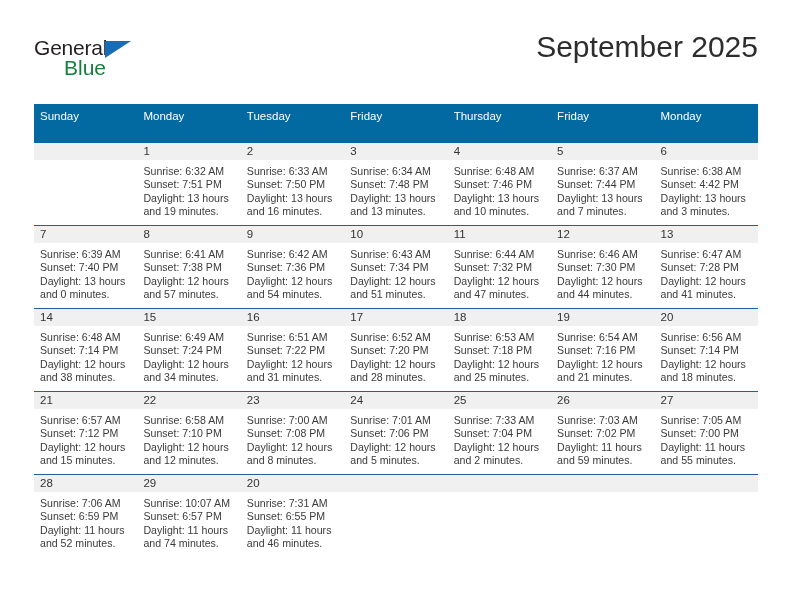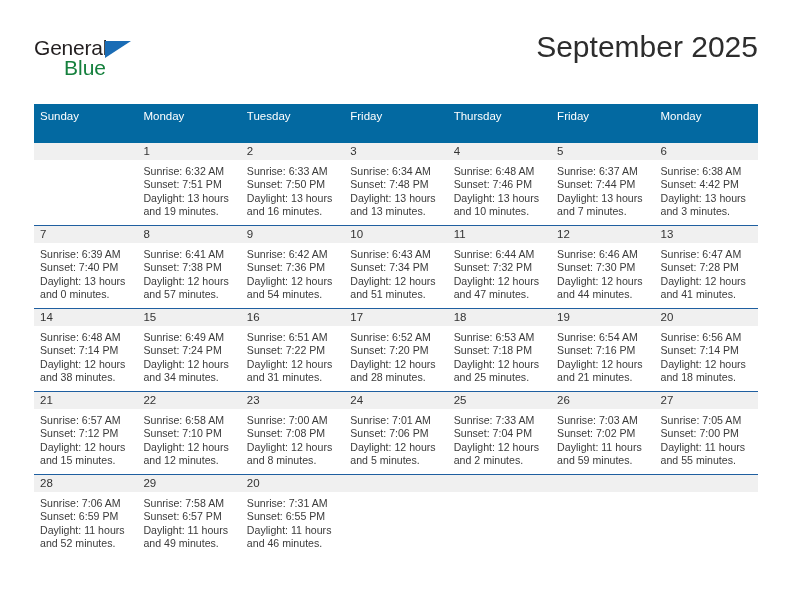--- a/index.html
+++ b/index.html
@@ -495,24 +495,24 @@
             <div>Sunset: 6:59 PM</div>
             <div>Daylight: 11 hours</div>
             <div>and 52 minutes.</div>
           </div>
         </div>
           </td>
         <td>
             <div class="cell-inner">
           <div class="daynum-band">29</div>
           <div class="cell-body">
-            <div>Sunrise: 7:58 AM</div>
+            <div>Sunrise: 10:07 AM</div>
             <div>Sunset: 6:57 PM</div>
             <div>Daylight: 11 hours</div>
-            <div>and 49 minutes.</div>
+            <div>and 74 minutes.</div>
           </div>
         </div>
           </td>
         <td>
             <div class="cell-inner">
           <div class="daynum-band">20</div>
           <div class="cell-body">
             <div>Sunrise: 7:31 AM</div>
             <div>Sunset: 6:55 PM</div>
             <div>Daylight: 11 hours</div>

